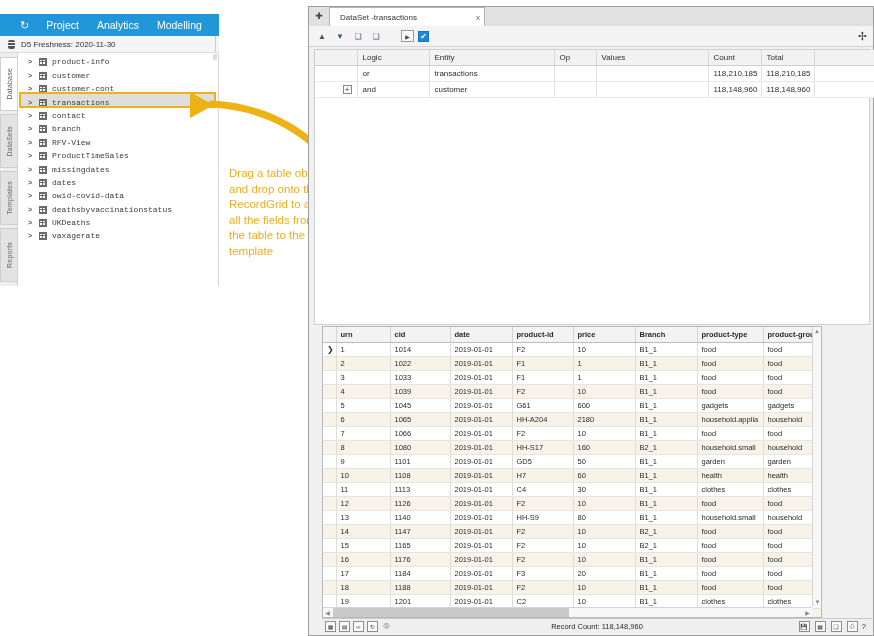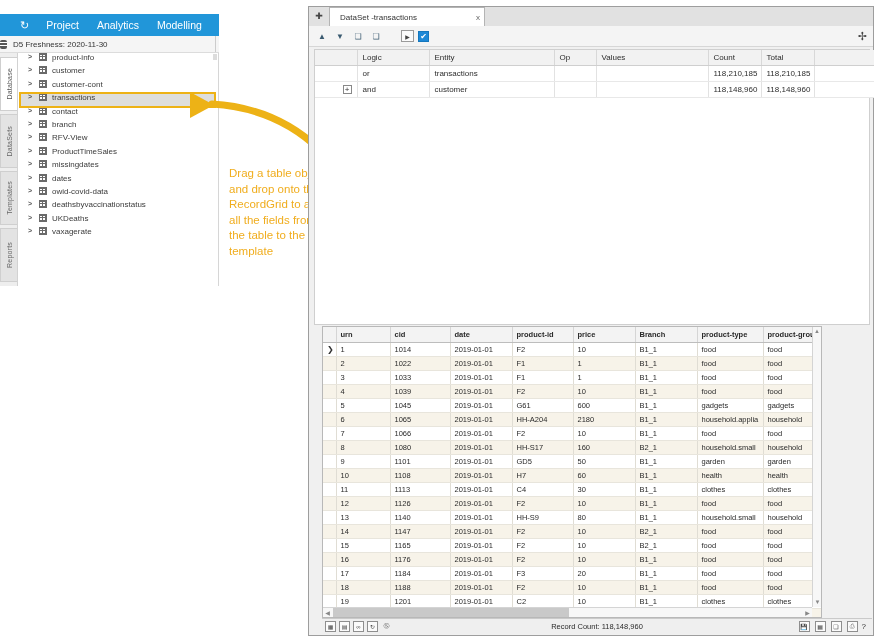--- a/index.html
+++ b/index.html
@@ -21,21 +21,21 @@
   #menu-bar {
     height: 22px; background: #2196d9; display: flex; align-items: center;
     color: #ffffff; font-size: 10.5px; padding-left: 6px;
   }
   #menu-bar .mi { padding: 0 9px; white-space: nowrap; line-height: 22px; }
   #menu-bar .refresh-ico { font-size: 11px; padding: 0 8px 0 14px; }
 
   #freshness-bar {
     height: 17px; background: #f5f5f5; border-bottom: 1px solid #dcdcdc;
     display: flex; align-items: center; font-size: 8px; color: #333;
-    position: relative;
+    padding-left: 8px; position: relative;
   }
   #freshness-bar .db-ico {
     width: 7px; height: 9px; margin-right: 6px;
     background: linear-gradient(#555 0 2px, #fff 2px 3px, #555 3px 5px, #fff 5px 6px, #555 6px 9px);
     border-radius: 2px;
   }
   #freshness-bar .fbox {
     position:absolute; right:0; top:0; bottom:0; width: 4px; border-left: 1px solid #ccc;
   }
 
@@ -49,22 +49,22 @@
     font-size: 7px; color: #666;
   }
   .vtab span { writing-mode: vertical-rl; transform: rotate(180deg); letter-spacing: .2px; }
   .vtab.active { background: #ffffff; border-color:#cfcfcf; color:#555; }
 
   #tree {
     flex: 1; position: relative; overflow: hidden;
     border-right: 1px solid #d6d6d6; background:#fff;
   }
   .tnode {
-    height: 13.4px; display: flex; align-items: flex-start;
-    font-size: 8px; color: #3b3b3b; padding-left: 10px;
+    height: 13.4px; display: flex; align-items: flex-end;
+    font-size: 8px; color: #3b3b3b; padding-left: 10px; font-family: Liberation Mono, monospace;
   }
   .tnode .chev { width: 11px; font-size: 7px; color: #555; font-weight: bold; }
   .tnode .tico {
     width: 8px; height: 8px; margin-right: 5px; flex: none;
     border: 1px solid #6a6a6a; background:#fff;
     background-image: linear-gradient(#6a6a6a 0 1px, transparent 1px),
                       linear-gradient(to bottom, transparent 2px, #6a6a6a 2px 3px, transparent 3px),
                       linear-gradient(to bottom, transparent 5px, #6a6a6a 5px 6px, transparent 6px),
                       linear-gradient(to right, transparent 2px, #6a6a6a 2px 3px, transparent 3px),
                       linear-gradient(to right, transparent 5px, #6a6a6a 5px 6px, transparent 6px);

